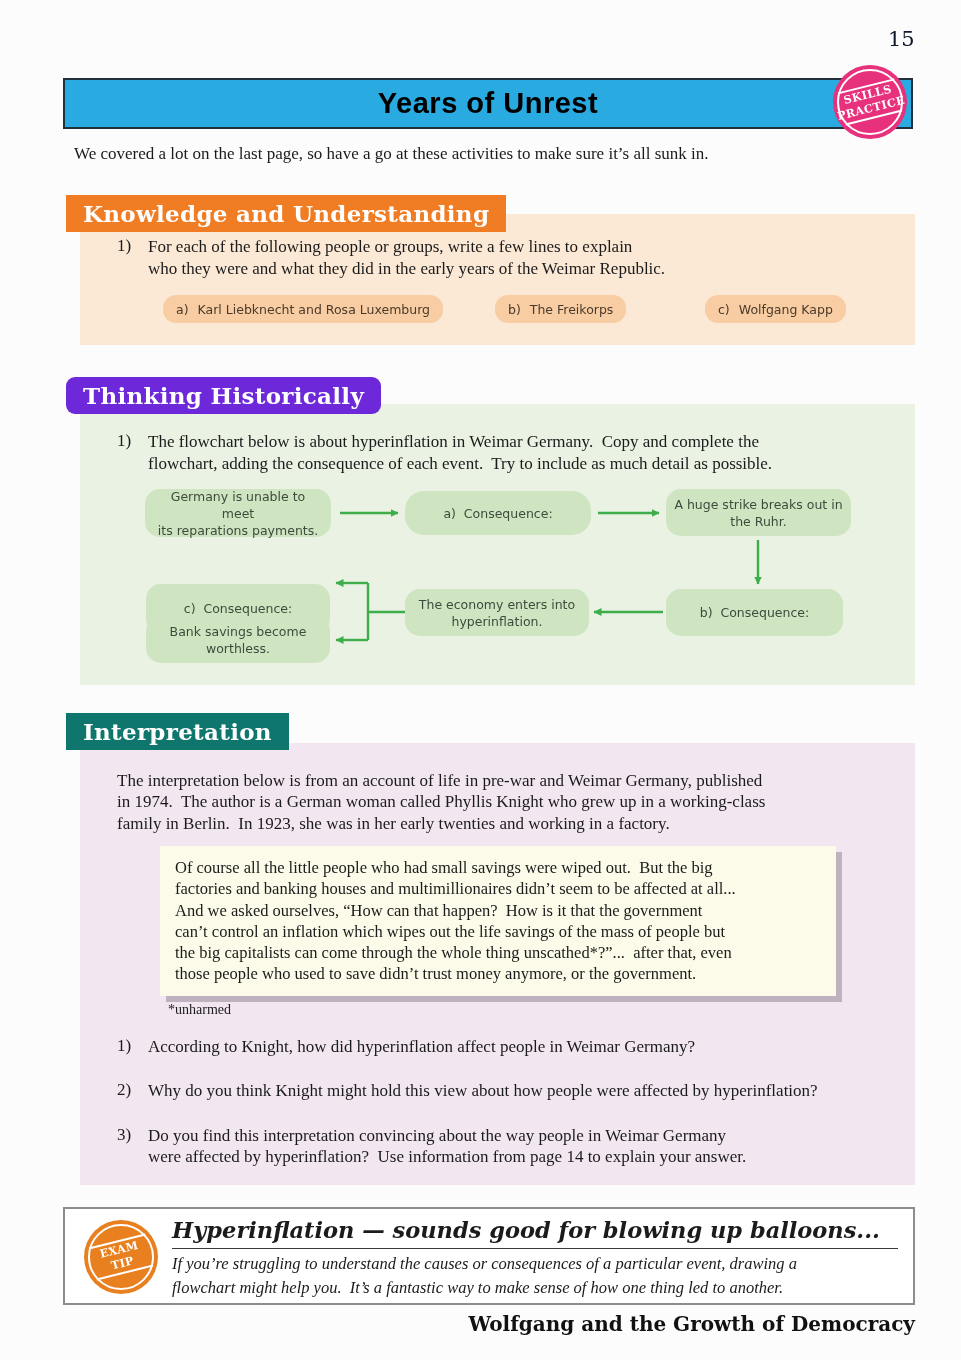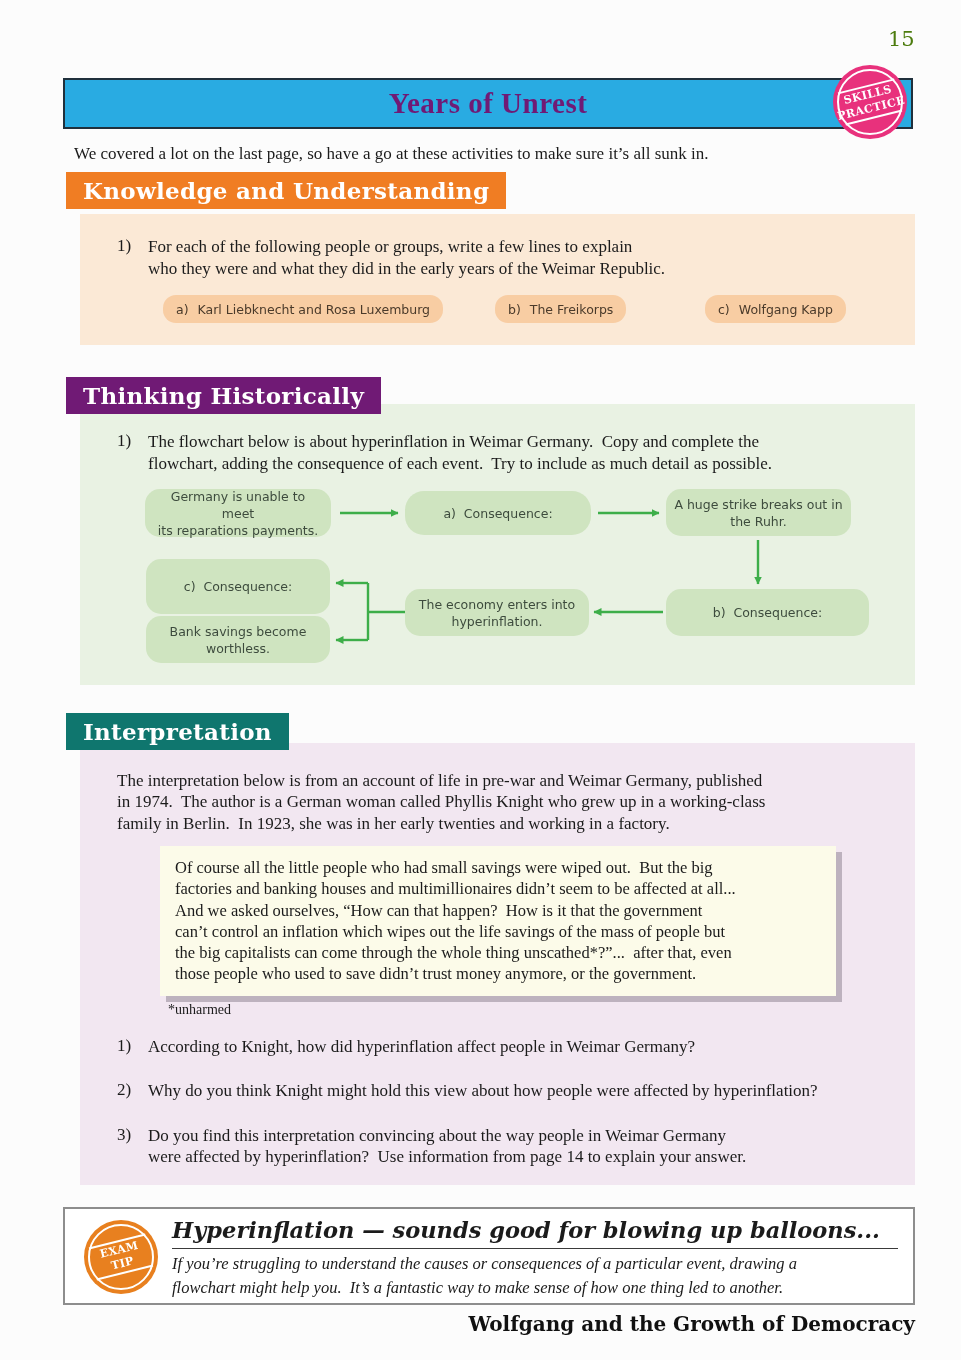--- a/index.html
+++ b/index.html
@@ -2,47 +2,47 @@
 <html><head>
 <meta charset="utf-8">
 <style>
   html,body{margin:0;padding:0;background:#ffffff;}
   .page{position:relative;width:961px;height:1360px;background:#fcfcfc;
         font-family:"Liberation Serif",serif;color:#1b1b1b;overflow:hidden;}
   .pre{white-space:pre-wrap;}
 
   
   .pageno{position:absolute;left:888px;top:27px;font-family:"DejaVu Serif",serif;
-          font-size:21px;color:#4d7c0f;}
+          font-size:21px;color:#0f172a;}
 
   
   .banner{position:absolute;left:63px;top:78px;width:850px;height:51px;
           background:#29abe2;border:2px solid #20303c;box-sizing:border-box;z-index:2;}
-  .banner-title{width:100%;text-align:center;line-height:46px;color:#701a75;
-          font-family:Liberation Serif, serif;font-weight:bold;font-size:29px;letter-spacing:.5px;}
+  .banner-title{width:100%;text-align:center;line-height:46px;color:#000000;
+          font-family:Liberation Sans, sans-serif;font-weight:bold;font-size:29px;letter-spacing:.5px;}
 
   
   .badge{position:absolute;border-radius:50%;display:flex;align-items:center;
          justify-content:center;z-index:5;}
   .badge::before{content:"";position:absolute;inset:4px;border:2px solid #fff;border-radius:50%;}
   .badge-rot{transform:rotate(-14deg);display:flex;flex-direction:column;align-items:center;gap:2px;}
   .badge-line{width:58px;height:2px;background:#fff;}
   .badge-txt{color:#fff;font-family:"DejaVu Serif",serif;font-weight:bold;
              font-size:11px;line-height:12px;letter-spacing:.5px;}
   .badge-skills{left:833px;top:65px;width:74px;height:74px;background:#e8317c;}
   .badge-exam{left:84px;top:1220px;width:74px;height:74px;background:#e8801f;}
 
   .intro{position:absolute;left:74px;top:144px;width:830px;font-size:17px;}
 
   
   .sec-header{position:absolute;height:37px;line-height:37px;padding:0 17px;color:#fff;
           font-family:"DejaVu Serif",serif;font-weight:bold;font-size:23px;
           letter-spacing:.3px;z-index:3;white-space:nowrap;}
-  .hd-know{left:66px;top:172px;background:#f07d23;}
-  .hd-think{left:66px;top:377px;background:#701a75;}
+  .hd-know{left:66px;top:195px;background:#f07d23;}
+  .hd-think{left:66px;top:377px;background:#6d28d9;border-radius:9px;}
   .hd-interp{left:66px;top:713px;background:#0f766e;}
   .panel{position:absolute;z-index:1;}
   .pn-know{left:80px;top:214px;width:835px;height:131px;background:#fbe9d6;}
   .pn-think{left:80px;top:404px;width:835px;height:281px;background:#e9f2e3;}
   .pn-interp{left:80px;top:743px;width:835px;height:442px;background:#f2e7f1;}
 
   .qnum{position:absolute;font-size:17px;z-index:2;}
   .qline{position:absolute;font-size:17px;line-height:21.5px;z-index:2;}
 
   
@@ -54,24 +54,24 @@
 
   
   .fc-box{position:absolute;background:#cfe4c0;border-radius:15px;display:flex;
           align-items:center;justify-content:center;text-align:center;
           padding:4px 8px;box-sizing:border-box;z-index:2;
           font-family:"DejaVu Sans",sans-serif;font-size:12.5px;line-height:17px;
           color:#3d4b3d;white-space:pre-wrap;}
   .fb0{left:145px;top:489px;width:186px;height:48px;}
   .fb1{left:405px;top:491px;width:186px;height:44px;border-radius:19px;}
   .fb2{left:666px;top:489px;width:185px;height:47px;}
-  .fb3{left:146px;top:559px;width:184px;height:55px;}
+  .fb3{left:146px;top:584px;width:184px;height:49px;}
   .fb4{left:146px;top:616px;width:184px;height:47px;}
   .fb5{left:405px;top:589px;width:184px;height:47px;}
-  .fb6{left:666px;top:589px;width:203px;height:47px;}
+  .fb6{left:666px;top:589px;width:177px;height:47px;}
   .fc-arrows{position:absolute;left:130px;top:480px;z-index:2;}
 
   
   .quote{position:absolute;left:160px;top:846px;width:676px;height:150px;background:#fcfbe9;
          box-shadow:6px 6px 0 rgba(125,112,128,.45);box-sizing:border-box;
          padding:11px 15px;z-index:2;}
   .quote .ql{font-size:16.5px;line-height:21.3px;}
   .footnote{position:absolute;left:168px;top:1002px;font-size:14px;z-index:2;}
 
   

